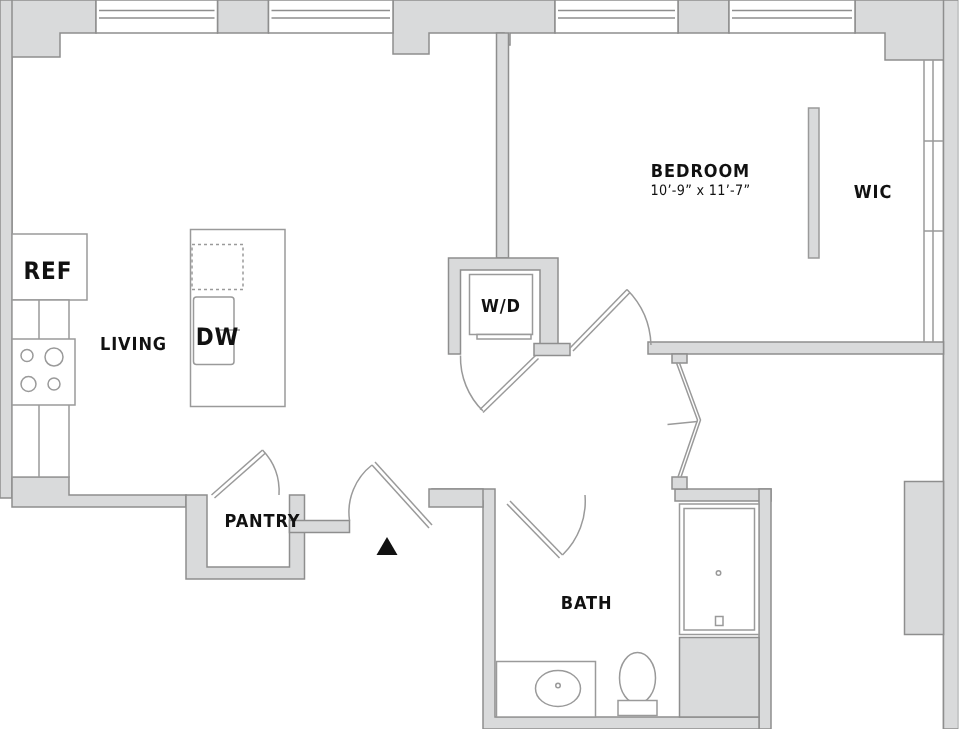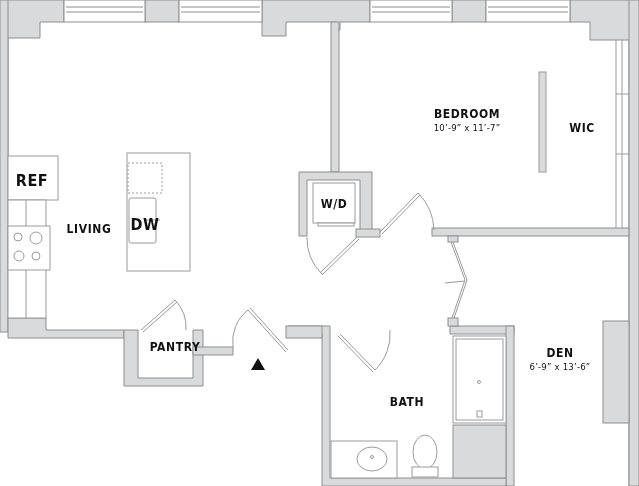--- a/index.html
+++ b/index.html
@@ -136,25 +136,21 @@
       <line x1="340" y1="334" x2="375" y2="370"></line>
       <path d="M375 370 A50 50 0 0 0 390 330"></path>
     </g>
   </svg>
 
   <div class="label" style="left:467px; top:107px;">
     <div class="room-name">BEDROOM</div>
     <div class="room-dim">10’-9” x 11’-7”</div>
   </div>
   <div class="label room-name" style="left:582px; top:121px;">WIC</div>
-  <div class="label" style="left:560px; top:346px;">
-    <div class="room-name">DEN</div>
-    <div class="room-dim">6’-9” x 13’-6”</div>
-  </div>
   <div class="label room-name" style="left:89px; top:222px;">LIVING</div>
-  <div class="label room-name" style="left:391px; top:395px;margin-left:16px;">BATH</div>
+  <div class="label room-name" style="left:391px; top:395px;">BATH</div>
   <div class="label room-name" style="left:147px; top:340px;margin-left:28px;">PANTRY</div>
   <div class="label room-name" style="left:334px; top:197px;">W/D</div>
   <div class="label fixture" style="left:32px; top:171px;">REF</div>
   <div class="label fixture" style="left:145px; top:171px;margin-top:44px;">DW</div>
 
   <div class="entry"></div>
 </div>
 
 </body></html>

